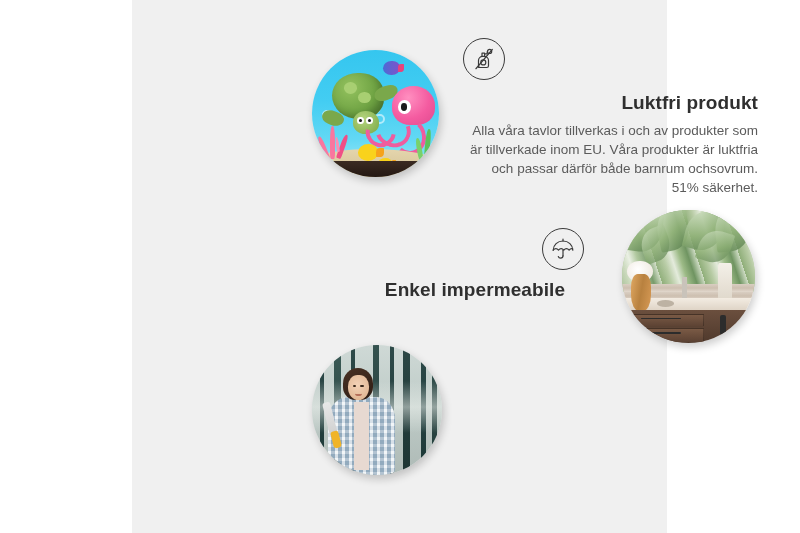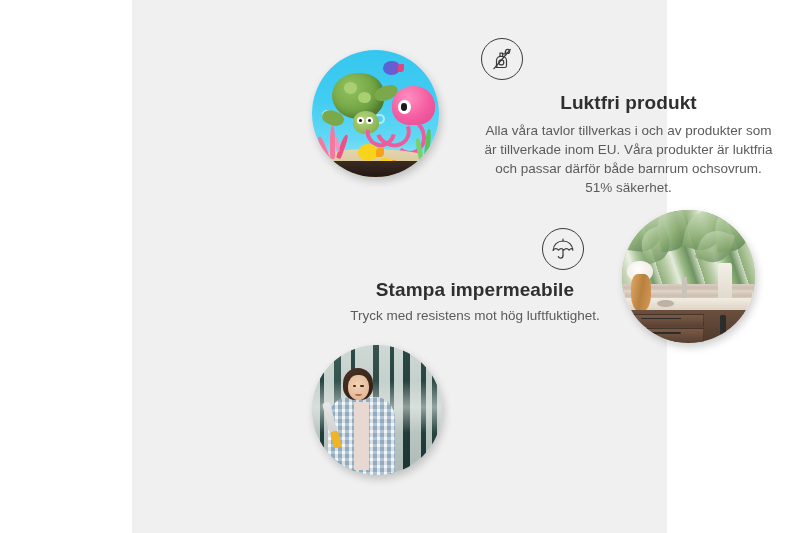--- a/index.html
+++ b/index.html
@@ -295,21 +295,21 @@
     font-weight: bold;
     color: #2f2f2f;
     letter-spacing: 0.1px;
   }
   .feature-body {
     font-size: 13.5px;
     line-height: 19px;
     color: #5b5b5b;
   }
 
-  #feature-odourless { left: 349px; top: 38px; width: 295px; text-align:center; }
+  #feature-odourless { left: 331px; top: 38px; width: 295px; text-align:right; }
   #feature-odourless .icon-circle { margin-bottom: 12px; }
   #feature-odourless .feature-title { margin-bottom: 7px; }
 
   #feature-waterproof { left: 212px; top: 228px; width: 262px; text-align:center; }
   #feature-waterproof .icon-circle { margin: 0 0 9px auto; margin-right: 22px; }
   #feature-waterproof .feature-title { margin-bottom: 5px; }
 
   #feature-assembly { left: 327px; top: 398px; width: 268px; text-align:left; }
   #feature-assembly .icon-circle { margin-bottom: 10px; }
   #feature-assembly .feature-title { margin-bottom: 4px; }
@@ -404,22 +404,21 @@
         <svg width="26" height="26" viewBox="0 0 26 26" aria-hidden="true">
           <g fill="none" stroke="#3b3b3b" stroke-width="1.2" stroke-linecap="round" stroke-linejoin="round">
             <path d="M3.2 14.2c0-5.2 4.4-9.2 9.8-9.2s9.8 4 9.8 9.2"></path>
             <path d="M3.2 14.2c1.6-2.1 3.7-2.1 5.3 0 1.6-2.1 3.7-2.1 5.3 0 1.6-2.1 3.7-2.1 5.3 0 1.1-1.4 2.5-1.9 3.7-1.2"></path>
             <line x1="13" y1="14.2" x2="13" y2="19.8"></line>
             <path d="M13 19.8c0 1.4-1.1 2.4-2.4 2.4-1.1 0-2-.7-2.3-1.7"></path>
             <line x1="13" y1="5" x2="13" y2="3.1"></line>
           </g>
         </svg>
       </div>
-      <div class="feature-title">Stampa impermeabile</div>
-      <div class="feature-body">Tryck med resistens mot hög luftfuktighet.</div>
+      <div class="feature-title">Enkel impermeabile</div>
     </div>
 
     <div class="disc" id="disc-forest">
       <div class="inner">
         <div class="forest-bg"></div>
         <div class="trunk t1"></div>
         <div class="trunk t2"></div>
         <div class="trunk t3"></div>
         <div class="trunk t4"></div>
         <div class="trunk t5"></div>

